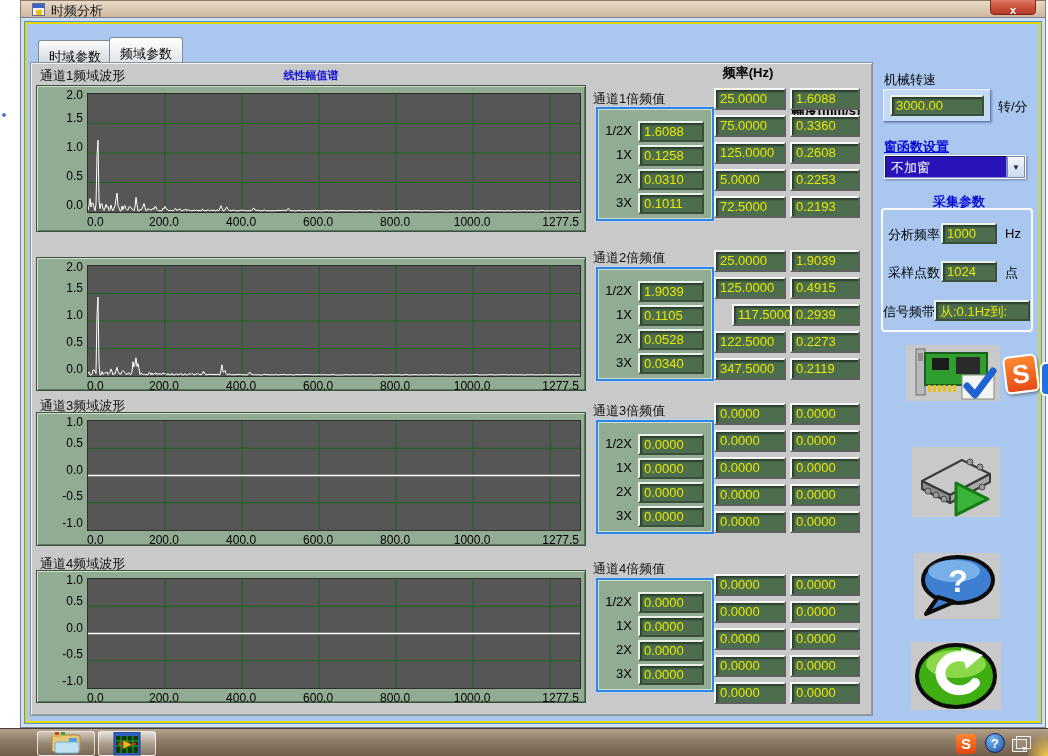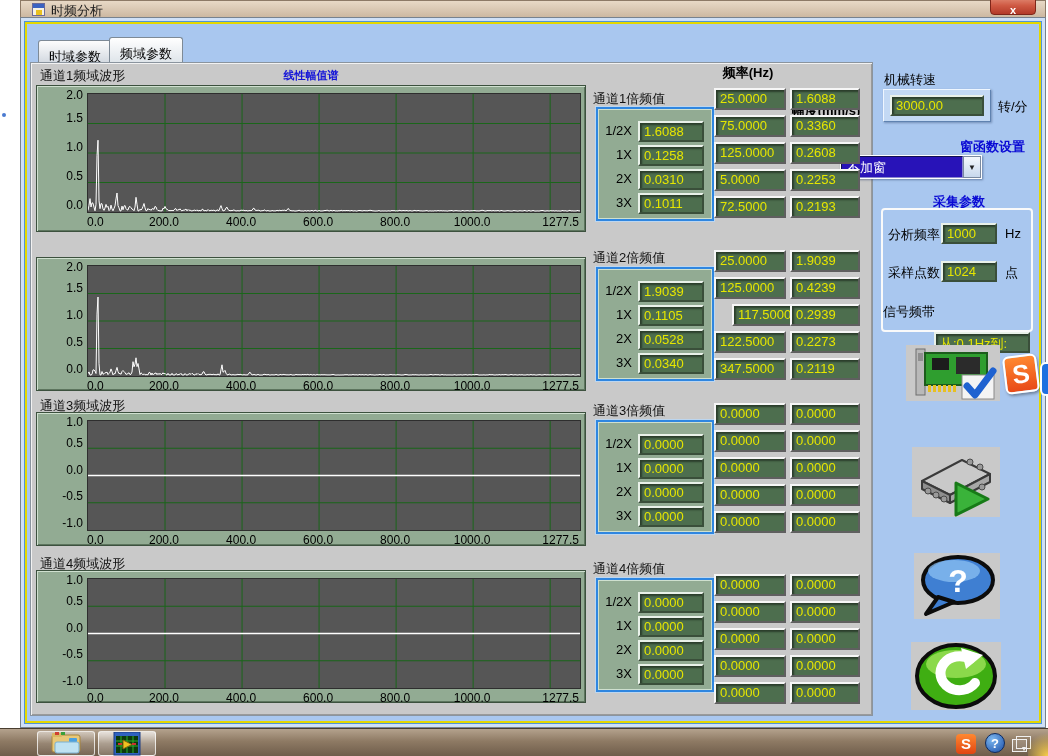--- a/index.html
+++ b/index.html
@@ -110,36 +110,36 @@
   <div id="charts-root"></div>
   <div id="harm-root"></div>
   <div id="table-root"></div>
 
   <div class="side-label" style="left:884px;top:71px;">机械转速</div>
   <div class="speed-frame" style="left:883px;top:89px;width:108px;height:33px;">
     <div class="vbox" style="position:absolute;left:6px;top:5px;width:94px;height:21px;">3000.00</div>
   </div>
   <div class="side-label" style="left:998px;top:98px;">转/分</div>
 
-  <div class="side-label blue" style="left:884px;top:138px;width:141px;text-align:right;">窗函数设置</div>
-  <div class="combo" style="left:840px;top:155px;">
+  <div class="side-label blue" style="left:884px;top:138px;width:141px;text-align:left;text-decoration:underline;">窗函数设置</div>
+  <div class="combo" style="left:884px;top:155px;">
     <div class="combo-field">不加窗</div>
     <div class="combo-arrow">▼</div>
   </div>
 
   <div class="side-label blue" style="left:884px;top:193px;width:150px;text-align:center;">采集参数</div>
   <div class="params-box" style="left:881px;top:208px;width:152px;height:124px;"></div>
   <div class="side-label" style="left:888px;top:226px;">分析频率</div>
   <div class="vbox" style="position:absolute;left:941px;top:223px;width:56px;height:21px;">1000</div>
   <div class="side-label" style="left:1005px;top:226px;">Hz</div>
   <div class="side-label" style="left:888px;top:264px;">采样点数</div>
   <div class="vbox" style="position:absolute;left:941px;top:261px;width:56px;height:21px;">1024</div>
   <div class="side-label" style="left:1005px;top:264px;">点</div>
   <div class="side-label" style="left:883px;top:303px;">信号频带</div>
-  <div class="vbox" style="position:absolute;left:934px;top:300px;width:96px;height:21px;margin-top:32px;">从:0.1Hz到:</div>
+  <div class="vbox" style="position:absolute;left:934px;top:300px;width:96px;height:21px;">从:0.1Hz到:</div>
 
   <div class="icon-tile" style="left:906px;top:345px;width:94px;height:56px;">
     <svg width="94" height="56" viewBox="0 0 94 56">
       <rect x="10" y="4" width="9" height="46" fill="#b9b9b9" stroke="#6e6e6e"></rect>
       <rect x="12" y="8" width="5" height="8" fill="#8f8f8f"></rect>
       <rect x="19" y="8" width="62" height="32" fill="#2f9e2f" stroke="#1c5c1c" stroke-width="2"></rect>
       <rect x="26" y="13" width="17" height="12" fill="#1c1c1c"></rect>
       <rect x="50" y="12" width="24" height="17" fill="#2b2b2b"></rect>
       <g fill="#e8c020">
         <rect x="22" y="40" width="3" height="7"></rect>
@@ -433,21 +433,21 @@
     <div class="vbox cell" style="left: 790px; top: 115px; width: 70px;">0.3360</div>
     <div class="vbox cell" style="left: 714px; top: 142px; width: 72px;">125.0000</div>
     <div class="vbox cell" style="left: 790px; top: 142px; width: 70px;">0.2608</div>
     <div class="vbox cell" style="left: 714px; top: 169px; width: 72px;">5.0000</div>
     <div class="vbox cell" style="left: 790px; top: 169px; width: 70px;">0.2253</div>
     <div class="vbox cell" style="left: 714px; top: 196px; width: 72px;">72.5000</div>
     <div class="vbox cell" style="left: 790px; top: 196px; width: 70px;">0.2193</div>
     <div class="vbox cell" style="left: 714px; top: 250px; width: 72px;">25.0000</div>
     <div class="vbox cell" style="left: 790px; top: 250px; width: 70px;">1.9039</div>
     <div class="vbox cell" style="left: 714px; top: 277px; width: 72px;">125.0000</div>
-    <div class="vbox cell" style="left: 790px; top: 277px; width: 70px;">0.4239</div>
+    <div class="vbox cell" style="left: 790px; top: 277px; width: 70px;">0.4915</div>
     <div class="vbox cell" style="left: 732px; top: 304px; width: 64px;">117.5000</div>
     <div class="vbox cell" style="left: 790px; top: 304px; width: 70px;">0.2939</div>
     <div class="vbox cell" style="left: 714px; top: 331px; width: 72px;">122.5000</div>
     <div class="vbox cell" style="left: 790px; top: 331px; width: 70px;">0.2273</div>
     <div class="vbox cell" style="left: 714px; top: 358px; width: 72px;">347.5000</div>
     <div class="vbox cell" style="left: 790px; top: 358px; width: 70px;">0.2119</div>
     <div class="vbox cell" style="left: 714px; top: 403px; width: 72px;">0.0000</div>
     <div class="vbox cell" style="left: 790px; top: 403px; width: 70px;">0.0000</div>
     <div class="vbox cell" style="left: 714px; top: 430px; width: 72px;">0.0000</div>
     <div class="vbox cell" style="left: 790px; top: 430px; width: 70px;">0.0000</div>

